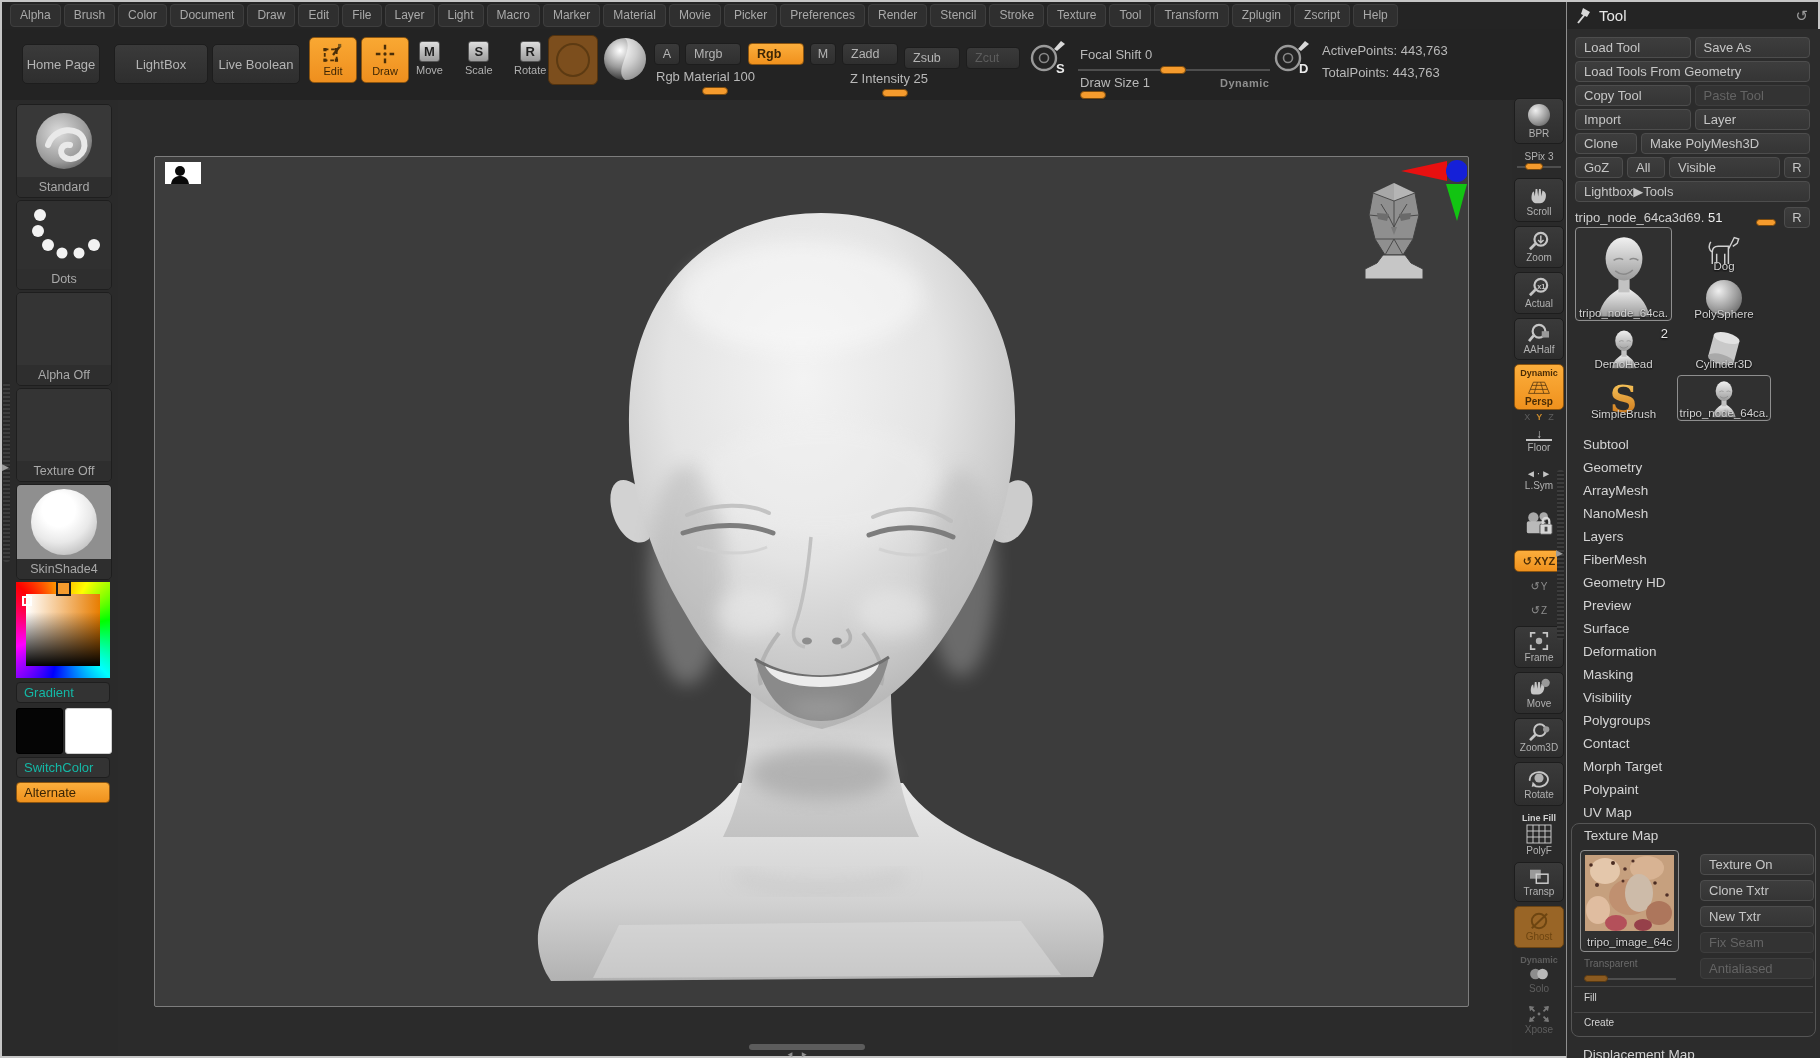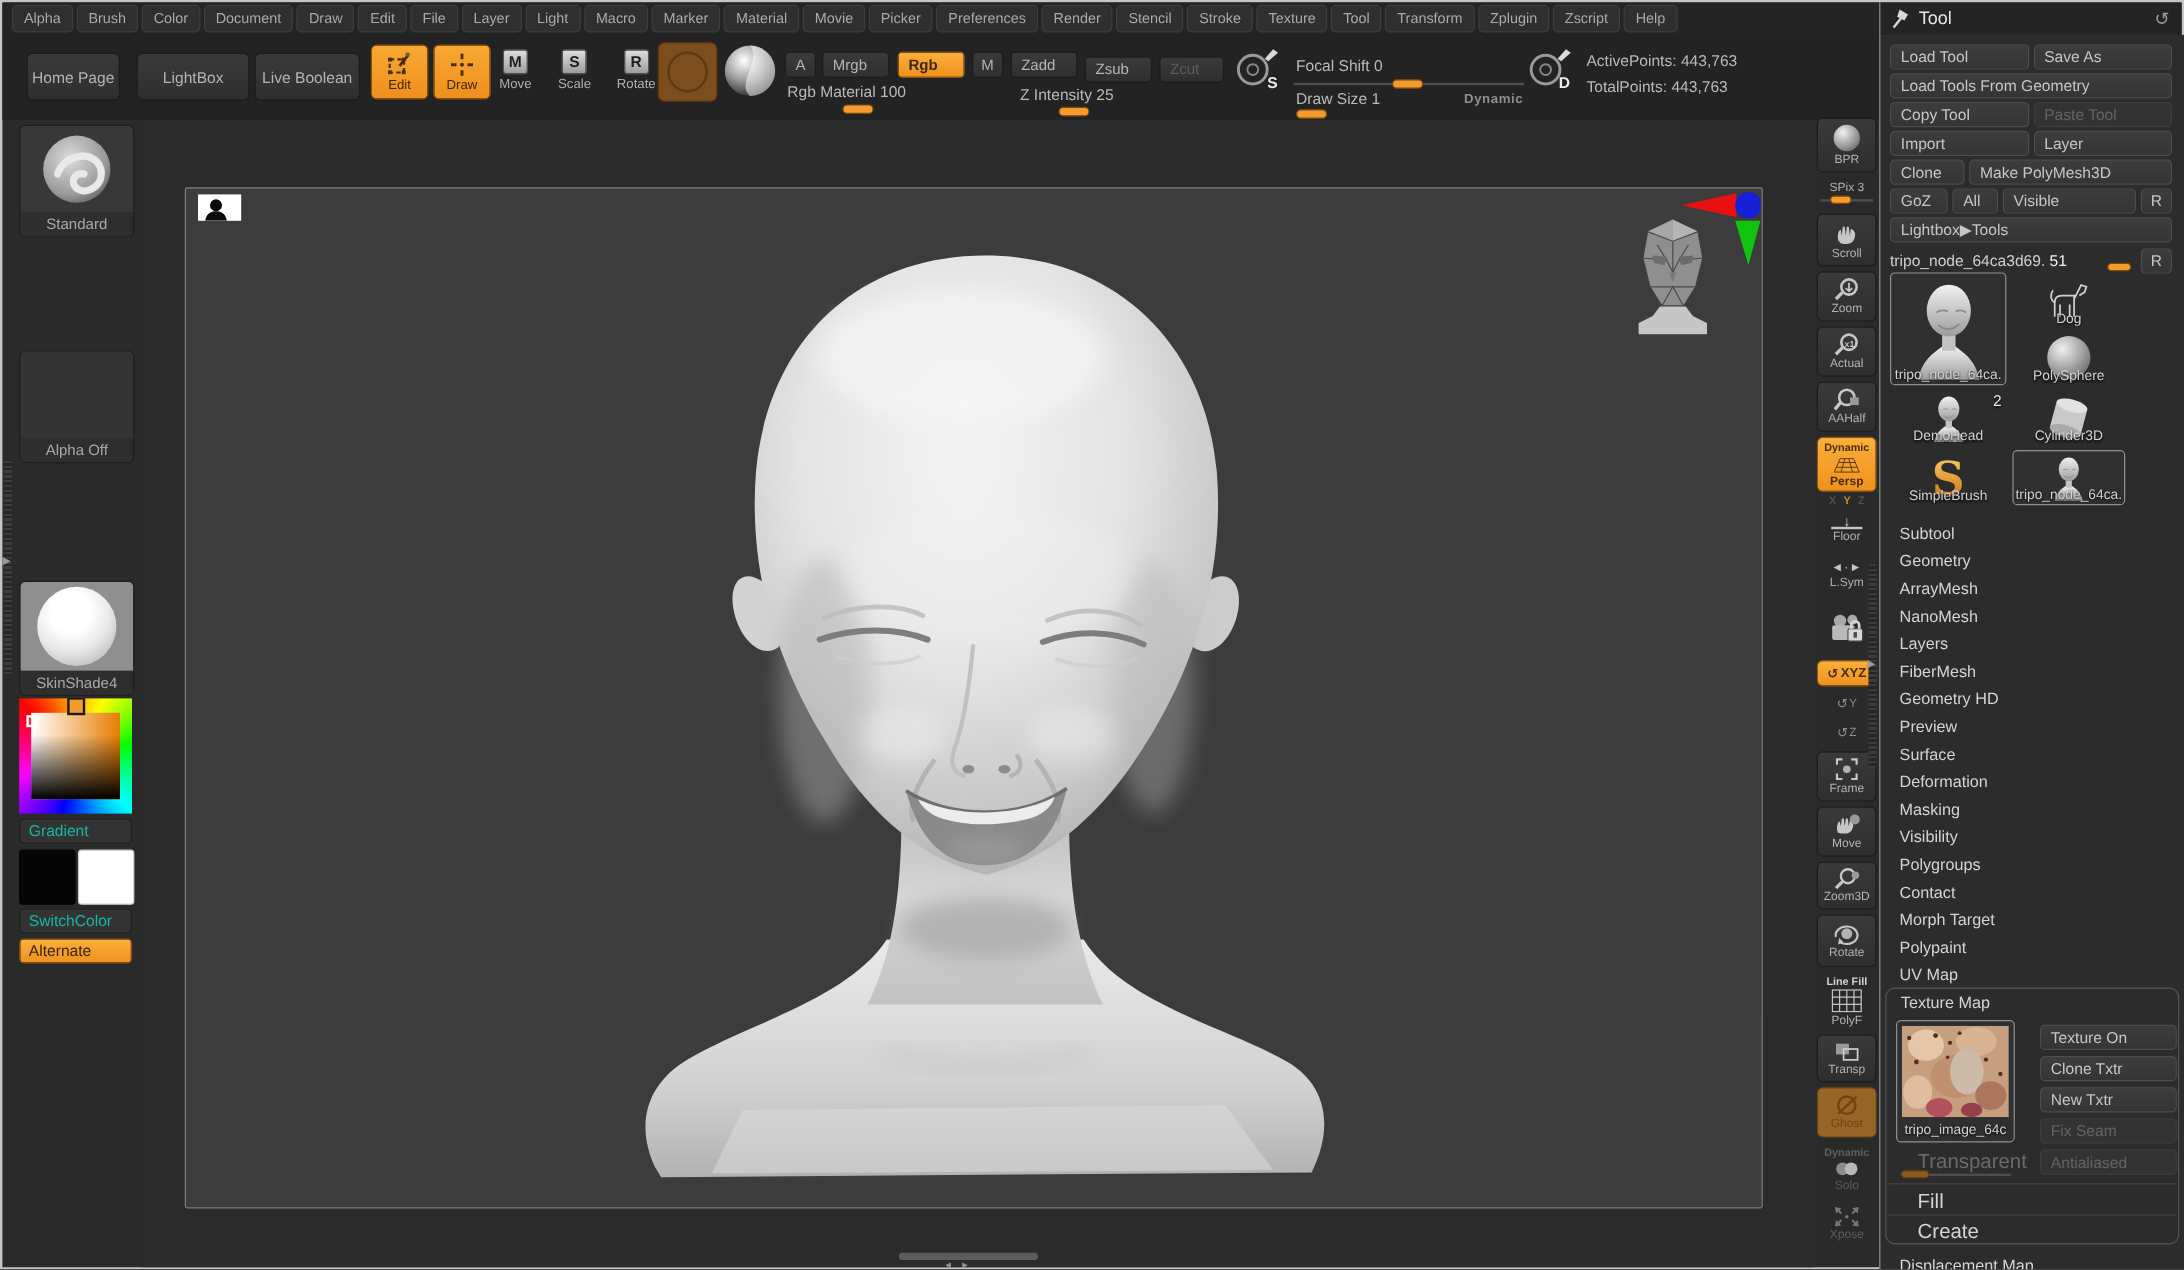--- a/index.html
+++ b/index.html
@@ -86,21 +86,21 @@
   .thumb-label{position:absolute;left:0;right:0;bottom:1px;text-align:center;color:#d2d2d2;font-size:11.5px;
                text-shadow:0 1px 2px #000;white-space:nowrap;overflow:hidden;}
   .thumb-badge{position:absolute;right:4px;top:1px;color:#e6e6e6;font-size:13px;text-shadow:0 1px 2px #000;}
   .sections{position:absolute;left:0;top:404px;right:0;}
   .section-row{height:23px;display:flex;align-items:center;padding-left:16px;color:#d4d4d4;font-size:13.5px;}
   .texmap{position:absolute;left:4px;top:794px;right:4px;height:214px;border:1px solid #555;border-radius:8px;box-sizing:border-box;}
   .texmap-title{position:absolute;left:12px;top:4px;color:#d4d4d4;font-size:13.5px;}
   .texmap-thumb{position:absolute;left:8px;top:26px;width:99px;height:102px;border:1px solid #8f8f8f;border-radius:4px;background:#303030;box-sizing:border-box;}
   .texmap-btn{position:absolute;left:128px;width:114px;}
   .tex-sep{position:absolute;left:2px;right:2px;height:1px;background:#454545;}
-  .tex-rowlabel{position:absolute;left:26px;color:#d4d4d4;font-size:17px;}
+  .tex-rowlabel{position:absolute;left:12px;color:#d4d4d4;font-size:10px;}
   .minitrack{position:absolute;height:2px;background:#4e4e4e;}
   .sphere{border-radius:50%;background:radial-gradient(circle at 35% 30%,#efefef,#9a9a9a 55%,#4e4e4e);}
   .s-orange{font-family:"DejaVu Serif",serif;font-weight:bold;font-size:38px;
             background:linear-gradient(#ffd468,#c76a0e);-webkit-background-clip:text;background-clip:text;color:transparent;}
 </style>
 </head>
 <body>
 
 <svg width="0" height="0" style="position:absolute">
   <defs>
@@ -258,23 +258,42 @@
                 <stop offset=".7" stop-color="#9a9a9a"></stop>
                 <stop offset="1" stop-color="#5c5c5c"></stop>
           </radialGradient>
             </defs>
           <circle cx="32" cy="32" r="28" fill="url(#gStd)"></circle>
           <path d="M16,36 C22,18 48,16 52,32 C55,46 40,54 32,48 C26,43 30,34 38,36" stroke="#e9e9e9" stroke-width="6" fill="none" stroke-linecap="round"></path>
         </svg>
       </div>
       <div class="tray-label">Standard</div>
     </div>
+    <div class="tray-tile" style="top:100px">
+      <div class="tray-thumb" style="height:68px;background:#303030">
+        <svg width="80" height="60" viewBox="0 0 80 60">
+          <g fill="#f2f2f2">
+            <circle cx="16" cy="10" r="6"></circle>
+              <circle cx="14" cy="26" r="6"></circle>
+              <circle cx="24" cy="40" r="6"></circle>
+            <circle cx="38" cy="48" r="5.5"></circle>
+              <circle cx="55" cy="48" r="5.5"></circle>
+              <circle cx="70" cy="40" r="6"></circle>
+          </g>
+        </svg>
+      </div>
+      <div class="tray-label">Dots</div>
+    </div>
     <div class="tray-tile" style="top:192px">
       <div class="tray-thumb" style="height:72px;background:#343434"></div>
       <div class="tray-label">Alpha Off</div>
+    </div>
+    <div class="tray-tile" style="top:288px">
+      <div class="tray-thumb" style="height:72px;background:#343434"></div>
+      <div class="tray-label">Texture Off</div>
     </div>
     <div class="tray-tile" style="top:384px">
       <div class="tray-thumb" style="height:74px;background:#8f8f8f">
         <div class="sphere" style="width:66px;height:66px;background:radial-gradient(circle at 42% 32%,#ffffff 0 28%,#e9e9e9 55%,#b9b9b9 85%,#9a9a9a)"></div>
       </div>
       <div class="tray-label">SkinShade4</div>
     </div>
 
     <div class="grad-square" style="top:482px">
       <div class="grad-inner"></div>

